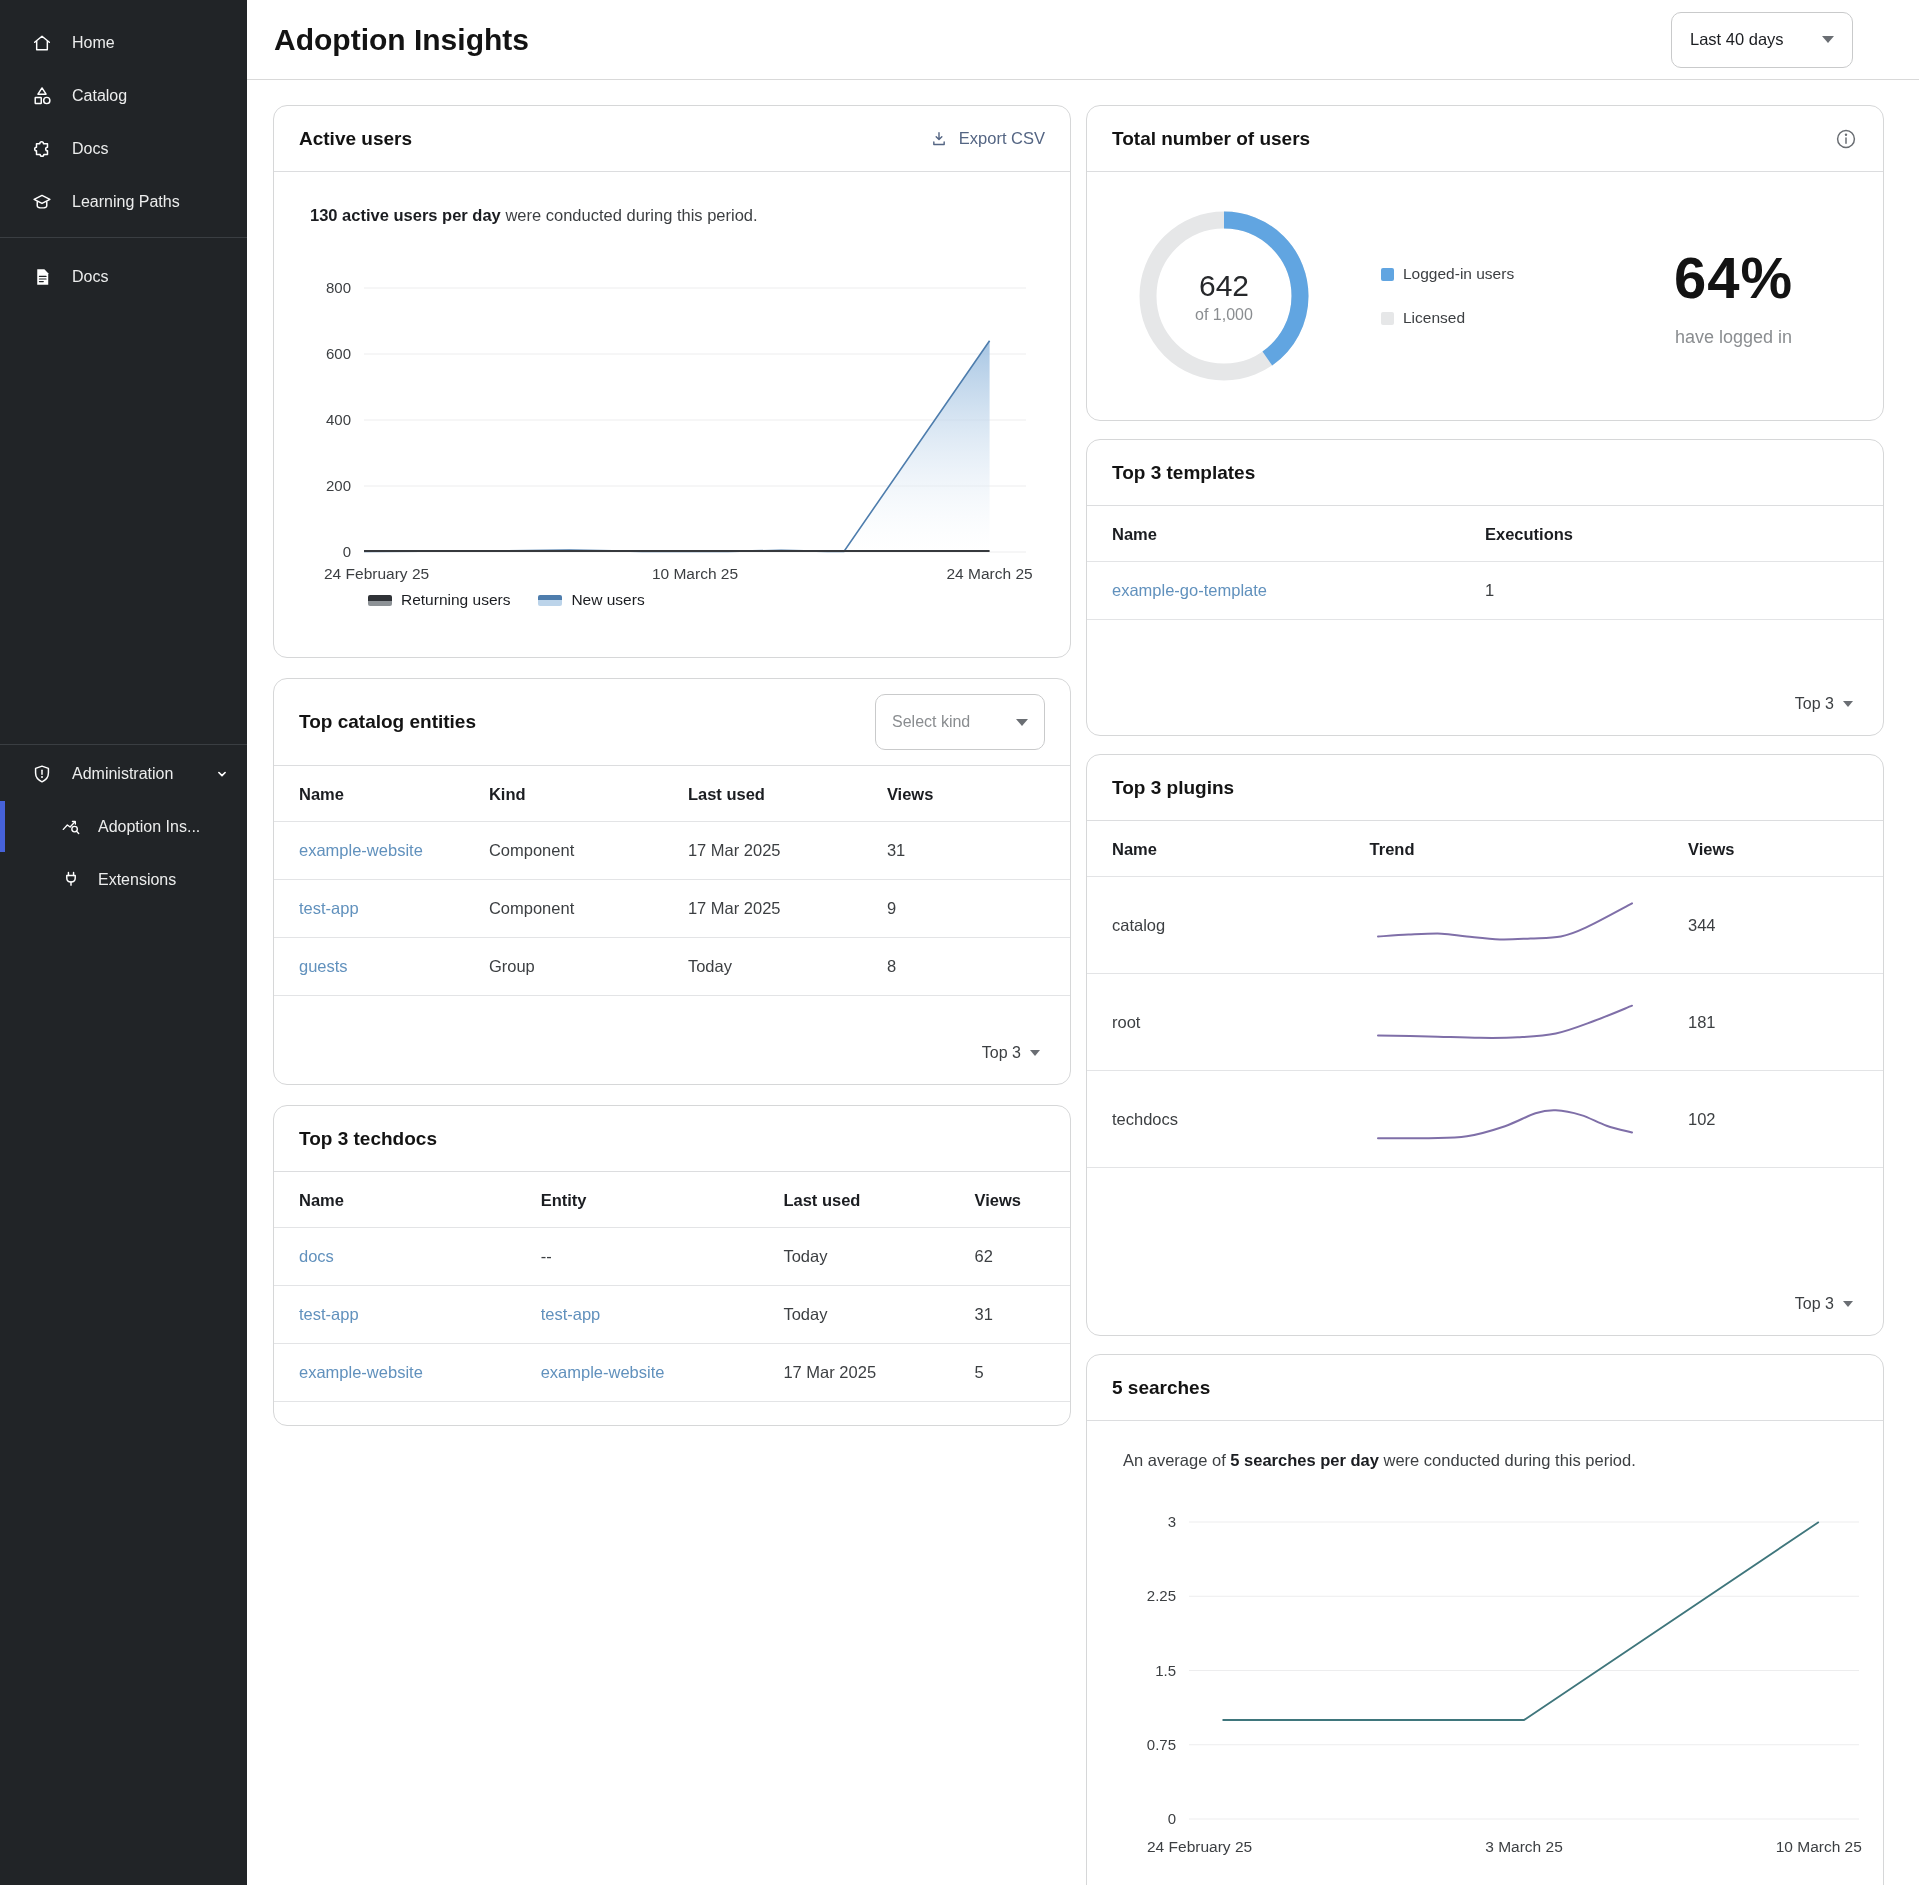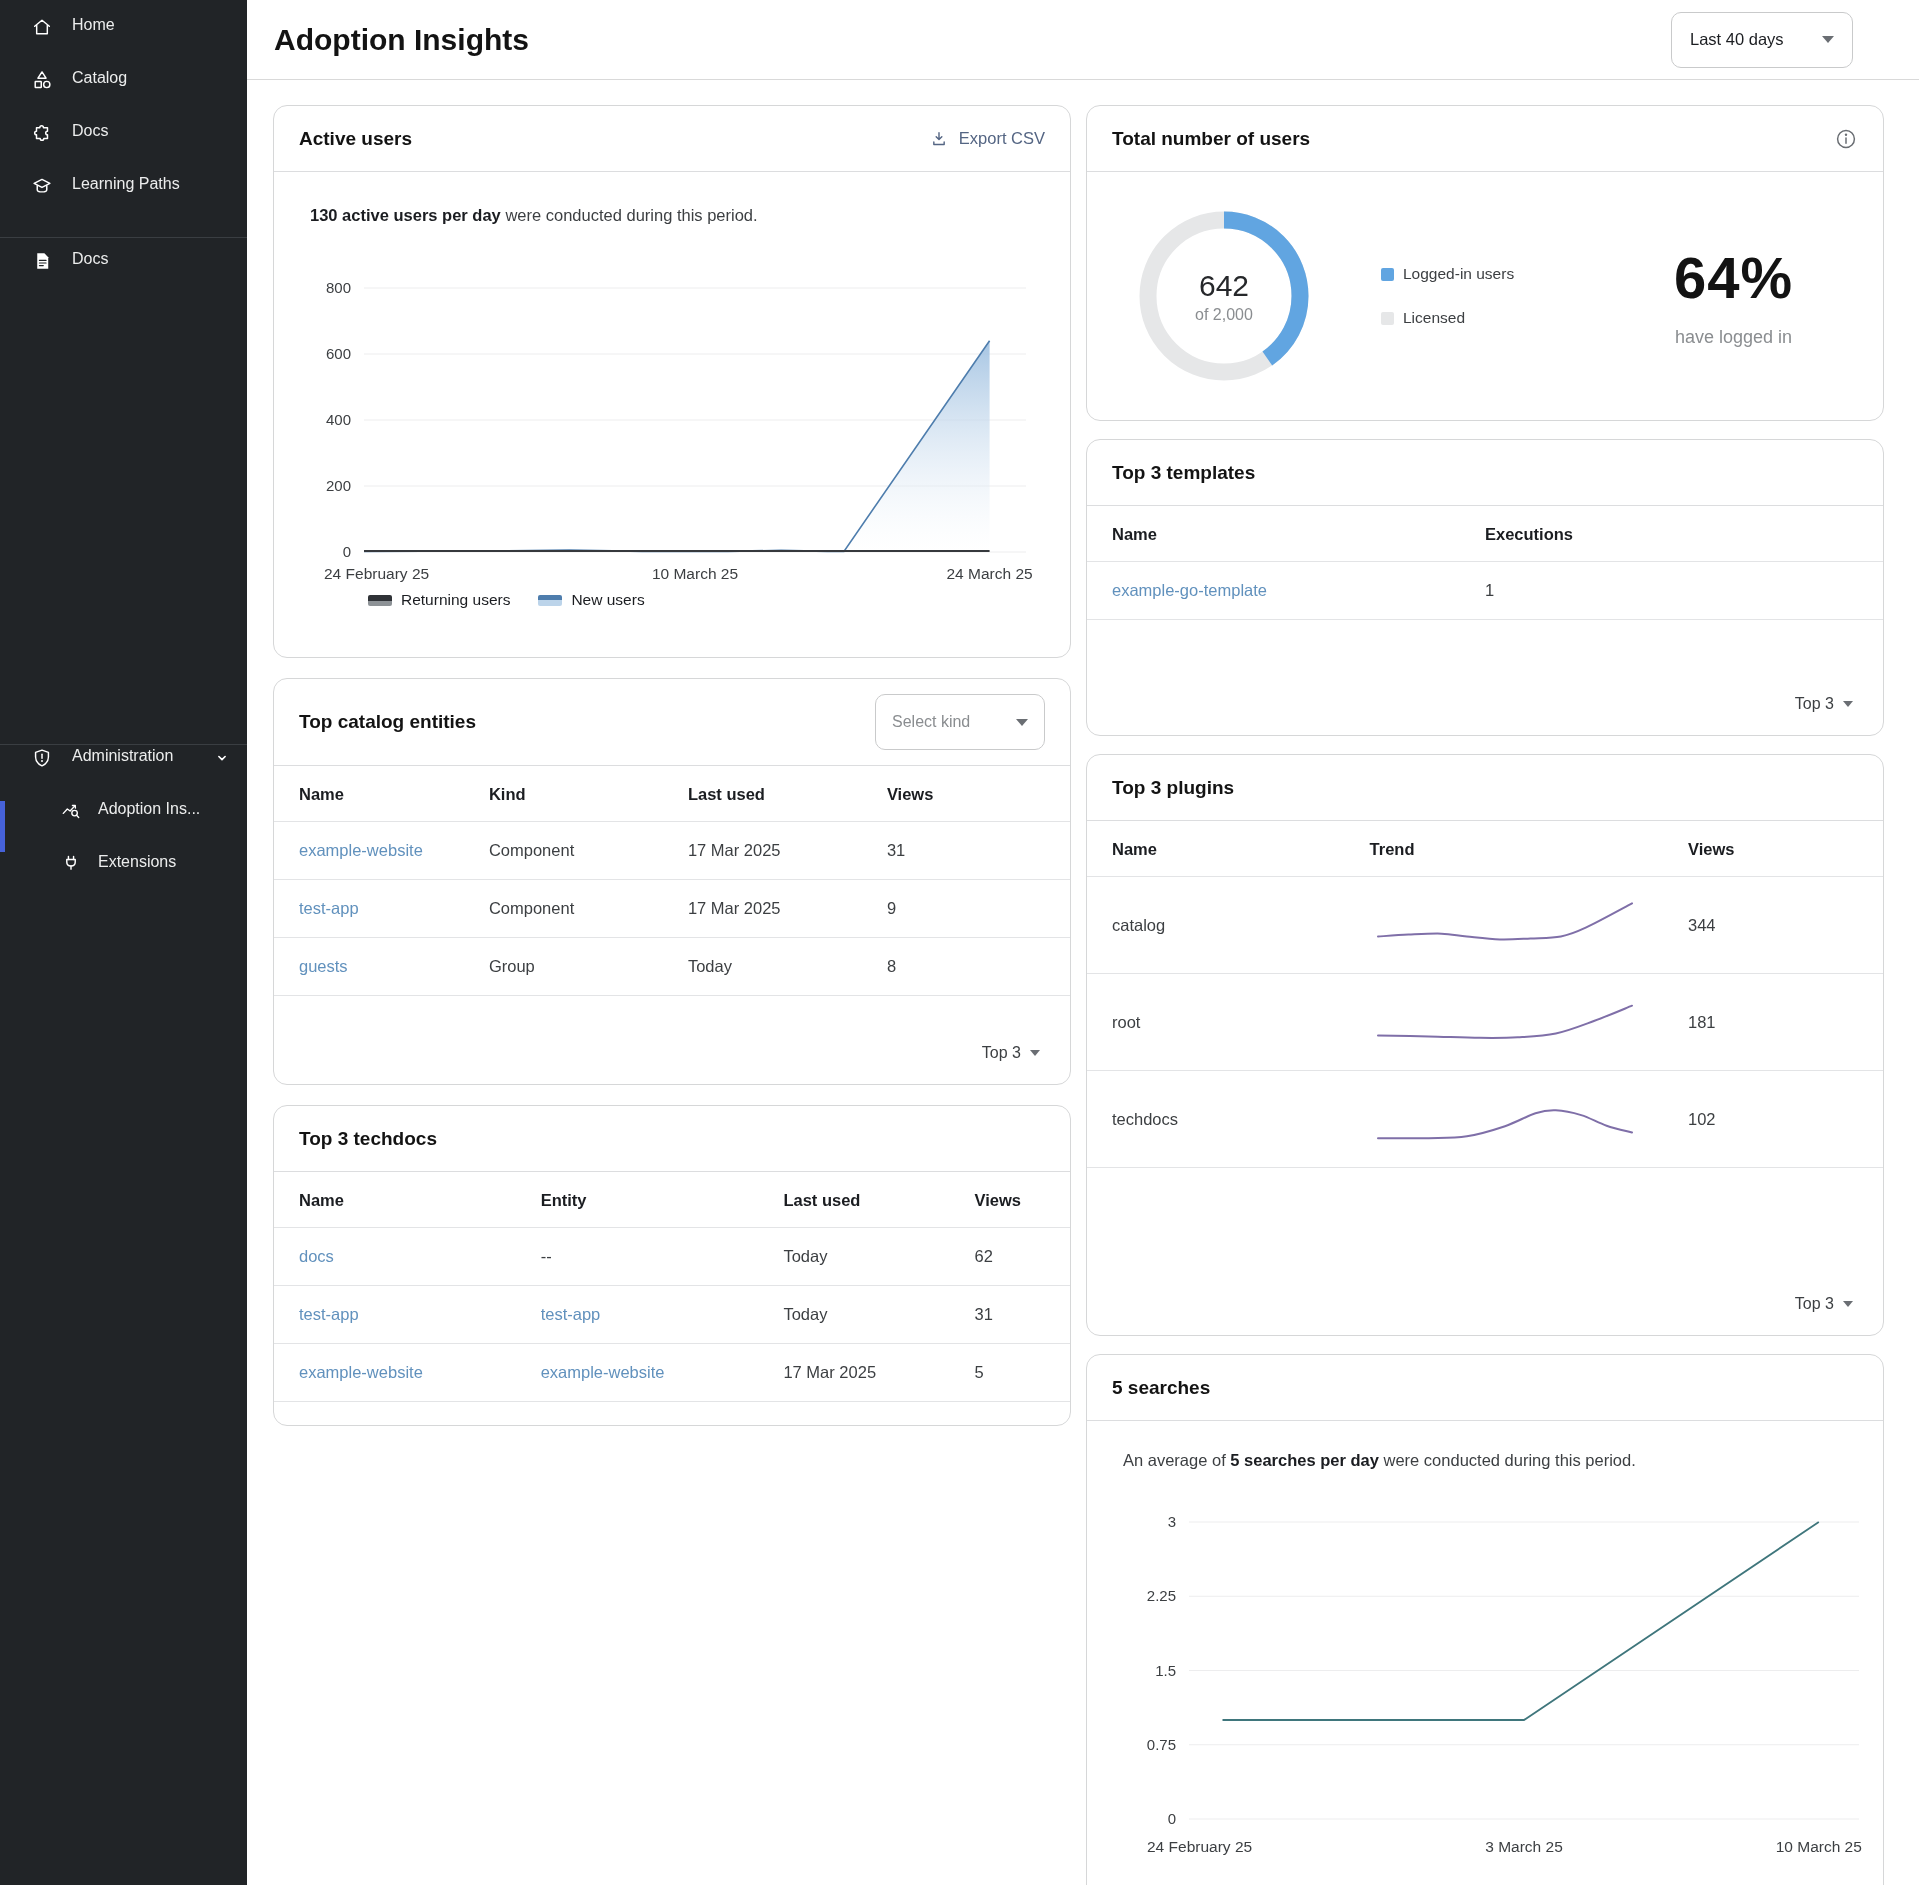--- a/index.html
+++ b/index.html
@@ -10,21 +10,21 @@
     font-family:"Liberation Sans","DejaVu Sans",sans-serif;
     display:flex;
   }
   
   aside {
     width:247px; min-width:247px; height:1885px;
     background:#212427; display:flex; flex-direction:column;
     padding-top:16px;
   }
   .s-item {
-    display:flex; align-items:flex-start; height:53px;
+    display:flex; align-items:center; height:53px;
     padding:0 14px 0 31px; gap:19px; position:relative;
     color:#eceded; font-size:16px; font-weight:500; cursor:pointer;
     flex:none;
   }
   .s-item .s-ic { width:22px; height:22px; display:flex; flex:none; }
   .s-item svg { width:22px; height:22px; }
   .s-item.sub { padding-left:60px; gap:16px; }
   .s-item.active::before {
     content:''; position:absolute; left:0; top:1px; bottom:1px; width:5px;
     background:#4662d9;
@@ -388,21 +388,21 @@
           </button>
         </div>
         <div class="tnu-body">
           <div class="donut-wrap">
             <svg width="190" height="190" viewBox="0 0 190 190">
               <circle id="donut-base" cx="95" cy="95" r="76" fill="none" stroke-width="17" stroke="#e6e7e8"></circle>
               <circle id="donut-arc" cx="95" cy="95" r="76" fill="none" stroke-width="17" transform="rotate(-90 95 95)" stroke="#61a5e1" stroke-dasharray="192.3352835697751 477.5220833456485"></circle>
             </svg>
             <div class="donut-center">
               <span class="big">642</span>
-              <span class="sub">of 2,000</span>
+              <span class="sub">of 1,000</span>
             </div>
           </div>
           <div class="tnu-legend">
             <span class="leg-item">
                 <span class="sq" id="sq-blue" style="background: rgb(97, 165, 225);"></span>
                 <span>Logged-in users</span>
               </span>
             <span class="leg-item">
                 <span class="sq" id="sq-gray" style="background: rgb(230, 231, 232);"></span>
                 <span>Licensed</span>

